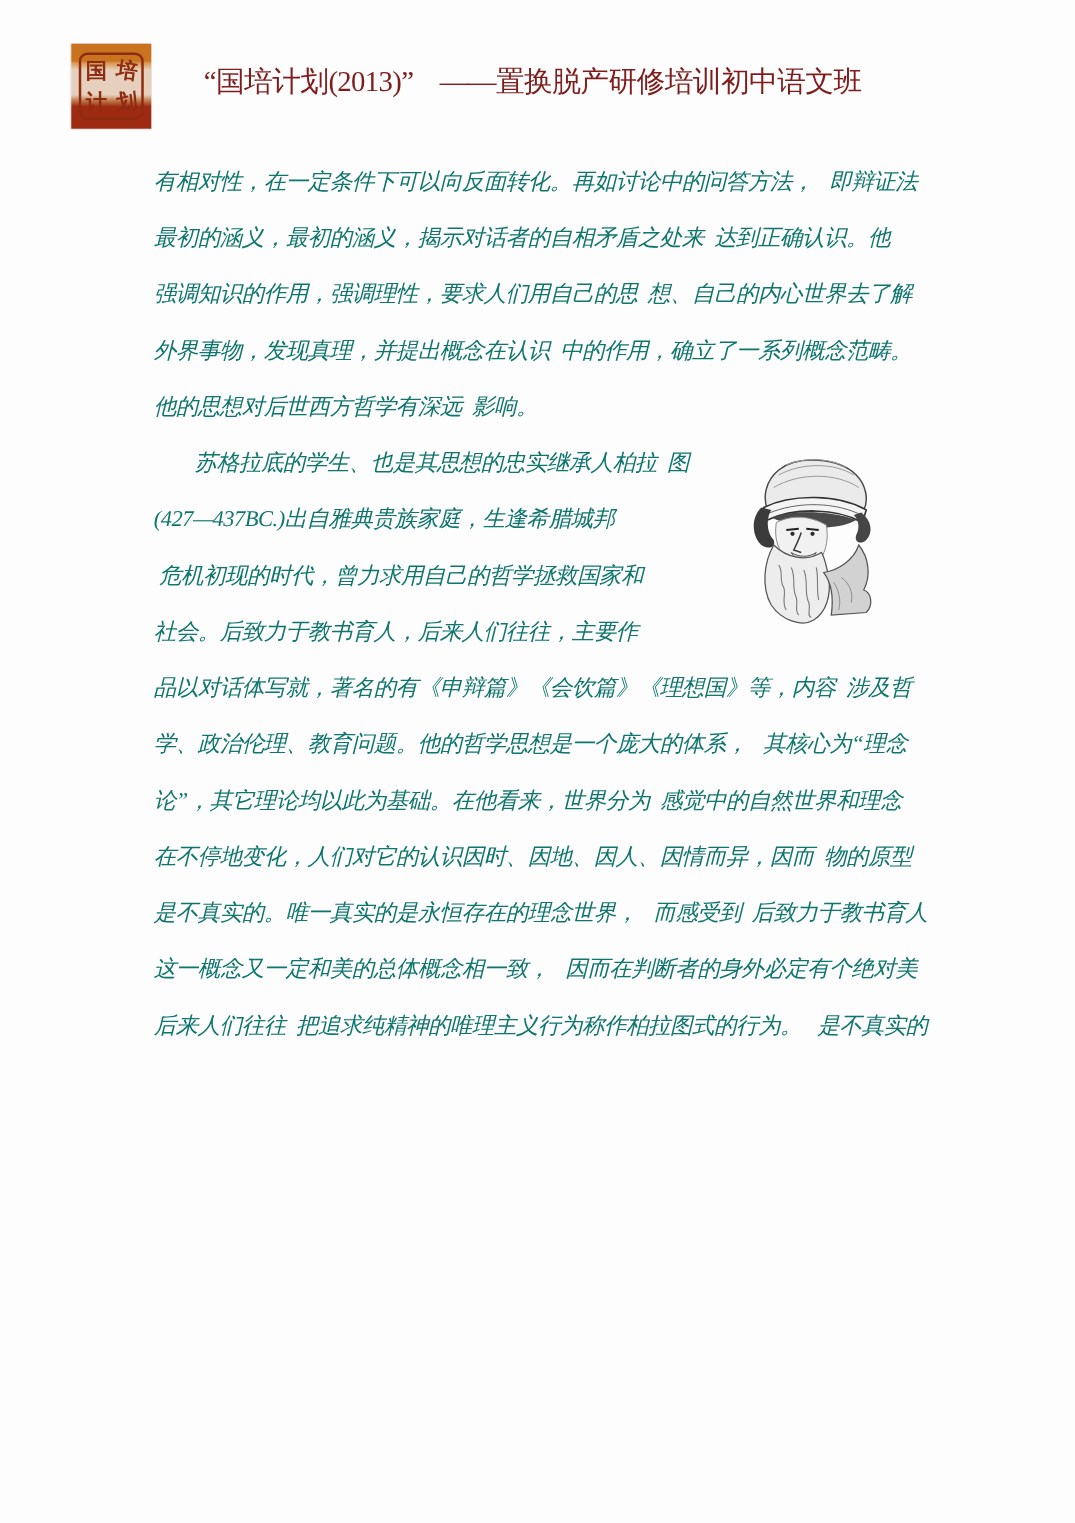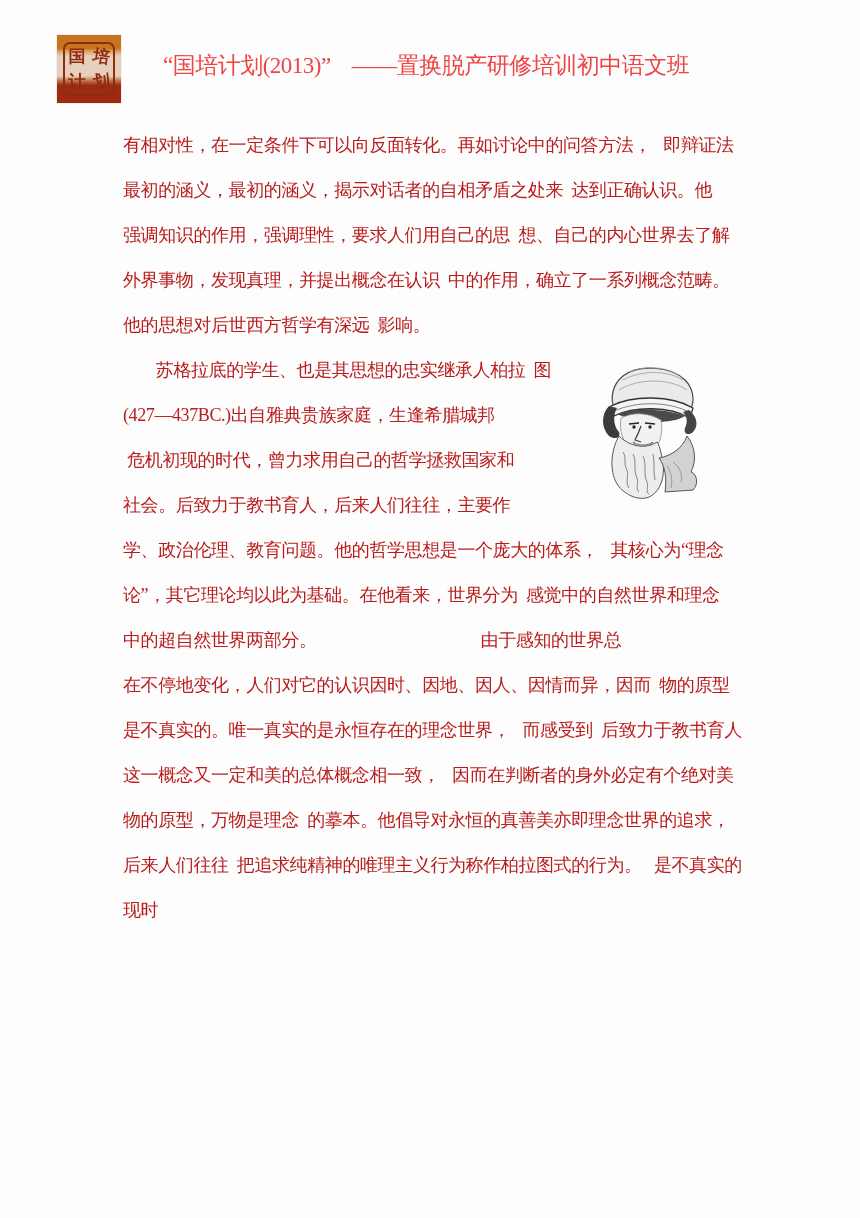--- a/index.html
+++ b/index.html
@@ -27,27 +27,28 @@
     border:2.5px solid #8e2c12; border-radius:7px;
     display:grid; grid-template-columns:1fr 1fr;
     align-items:center; justify-items:center;
     color:#8e2c12; font-weight:bold; font-size:17px; line-height:1;
   }
   .seal .c2 { transform:rotate(8deg); }
   .seal .c4 { transform:rotate(-6deg); }
   .doc-title {
     position:absolute; left:163px; top:50px;
     font-size:23px; letter-spacing:-0.5px;
-    color:#ef4444; white-space:pre;
+    color:#7f1d1d; white-space:pre;
   }
   
   .body-text {
     position:absolute; left:123px; top:123px; width:660px;
     font-size:18px; line-height:45px; letter-spacing:-0.4px;
-    color:#b91c1c;
+    color:#0f766e;
+    font-style:italic;
   }
   .line { white-space:pre; height:45px; }
   
   .plato {
     position:absolute; left:593px; top:362px; width:118px; height:142px;
   }
 </style>
 </head>
 <body>
 
@@ -67,29 +68,27 @@
   <div class="body-text">
     <div class="line">有相对性，在一定条件下可以向反面转化。再如讨论中的问答方法，   即辩证法</div>
     <div class="line">最初的涵义，最初的涵义，揭示对话者的自相矛盾之处来  达到正确认识。他</div>
     <div class="line">强调知识的作用，强调理性，要求人们用自己的思  想、自己的内心世界去了解</div>
     <div class="line">外界事物，发现真理，并提出概念在认识  中的作用，确立了一系列概念范畴。</div>
     <div class="line">他的思想对后世西方哲学有深远  影响。</div>
     <div class="line">        苏格拉底的学生、也是其思想的忠实继承人柏拉  图</div>
     <div class="line">(427—437BC.)出自雅典贵族家庭，生逢希腊城邦</div>
     <div class="line"> 危机初现的时代，曾力求用自己的哲学拯救国家和</div>
     <div class="line">社会。后致力于教书育人，后来人们往往，主要作</div>
+    <div class="line">品以对话体写就，著名的有《申辩篇》《会饮篇》《理想国》等，内容  涉及哲</div>
     <div class="line">学、政治伦理、教育问题。他的哲学思想是一个庞大的体系，   其核心为“理念</div>
     <div class="line">论”，其它理论均以此为基础。在他看来，世界分为  感觉中的自然世界和理念</div>
-    <div class="line">中的超自然世界两部分。                                        由于感知的世界总</div>
     <div class="line">在不停地变化，人们对它的认识因时、因地、因人、因情而异，因而  物的原型</div>
     <div class="line">是不真实的。唯一真实的是永恒存在的理念世界，   而感受到  后致力于教书育人</div>
     <div class="line">这一概念又一定和美的总体概念相一致，   因而在判断者的身外必定有个绝对美</div>
-    <div class="line">物的原型，万物是理念  的摹本。他倡导对永恒的真善美亦即理念世界的追求，</div>
     <div class="line">后来人们往往  把追求纯精神的唯理主义行为称作柏拉图式的行为。   是不真实的</div>
-    <div class="line">现时</div>
   </div>
 
   <div class="plato">
     <svg width="118" height="142" viewBox="0 0 118 142" xmlns="http://www.w3.org/2000/svg">
 
       <path d="M30,14 C45,2 78,4 92,18 C100,26 102,38 98,46 L22,48 C16,36 20,22 30,14 Z" fill="#ebebeb" stroke="#4a4a4a" stroke-width="1.2"></path>
       <path d="M36,10 C50,4 70,4 84,12 M30,18 C48,8 74,8 90,18 M26,28 C46,16 76,16 94,28" stroke="#9a9a9a" stroke-width="0.8" fill="none"></path>
 
       <path d="M18,44 C40,33 78,33 100,46 L97,56 C76,44 42,44 21,54 Z" fill="#f4f4f4" stroke="#333333" stroke-width="1.3"></path>
       <path d="M21,49 C44,39 76,39 98,51" stroke="#666666" stroke-width="0.8" fill="none"></path>

